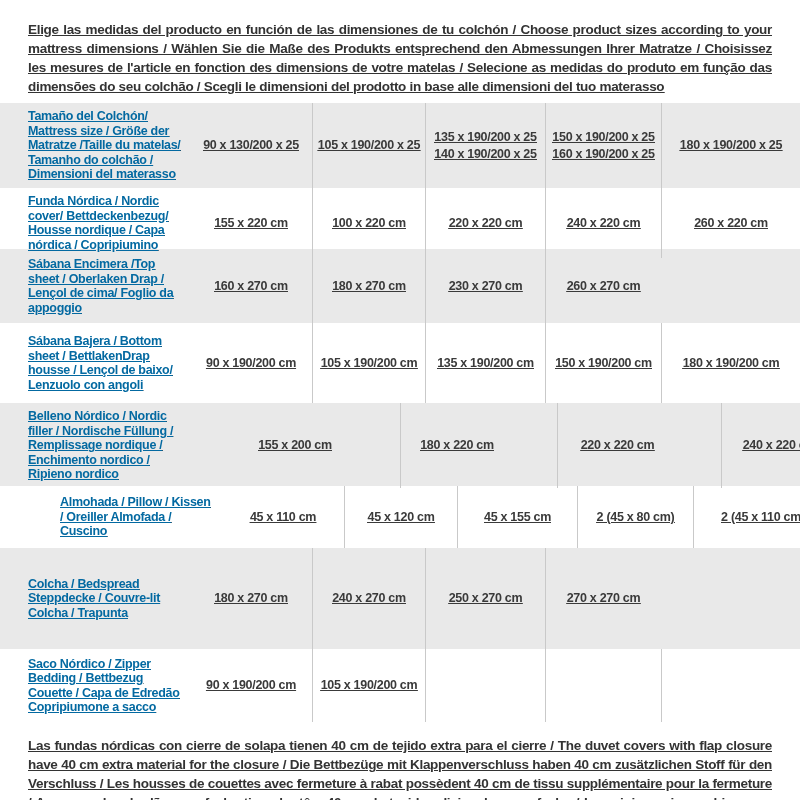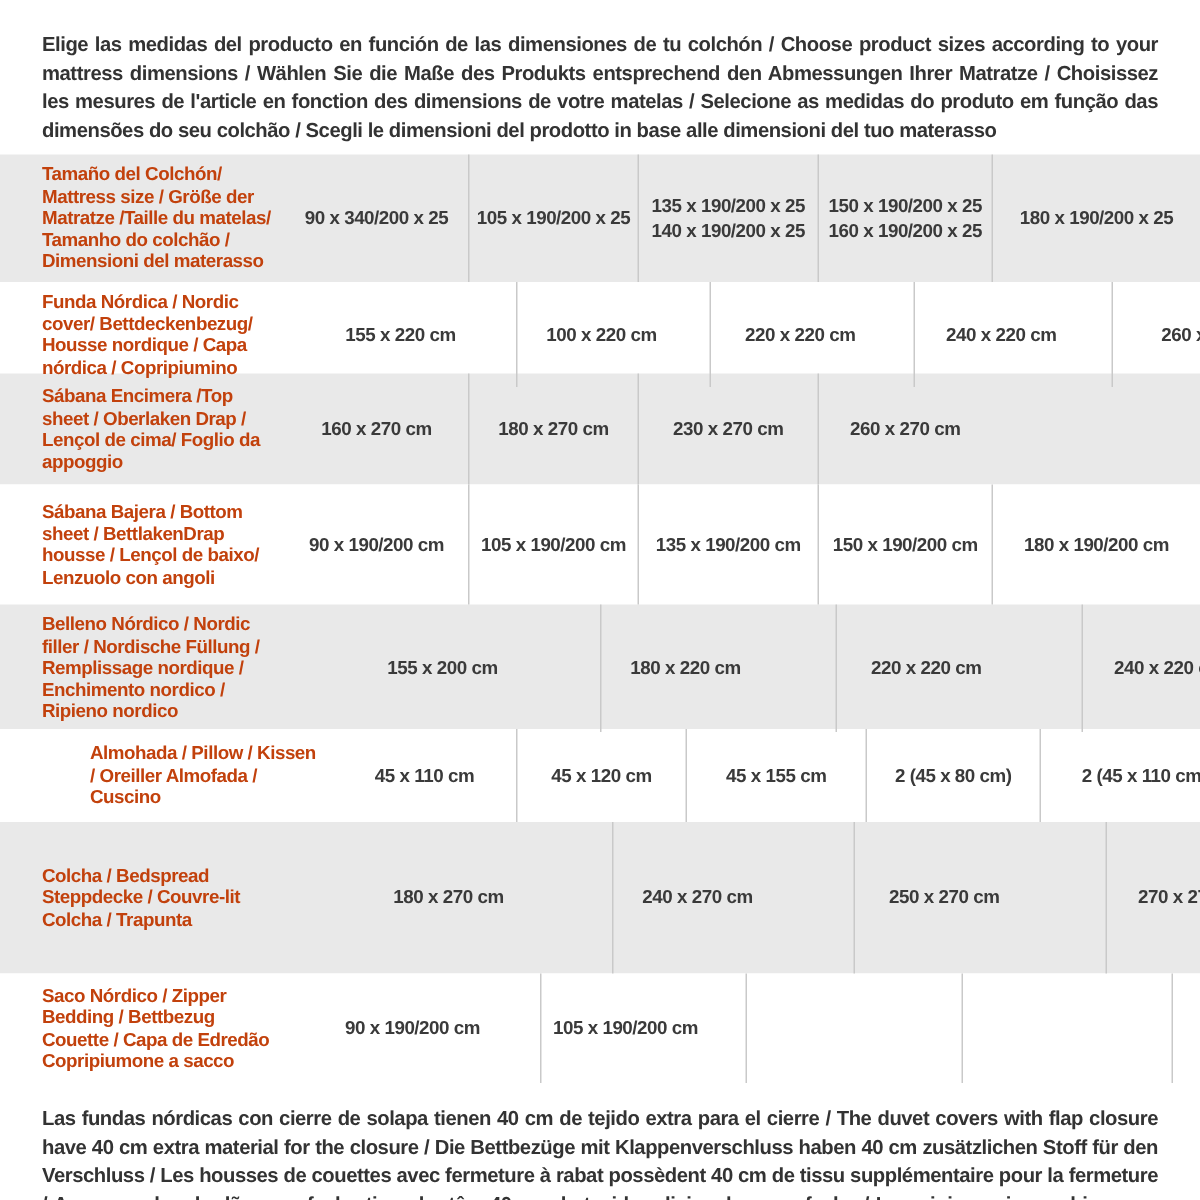--- a/index.html
+++ b/index.html
@@ -1,15 +1,15 @@
 <!DOCTYPE html>
 <html><head>
 <meta charset="utf-8">
 <style>
-  * { margin: 0; padding: 0; box-sizing: border-box; }
+  * { margin: 0; padding: 0; box-sizing: border-box; text-decoration: underline; }
   html, body { width: 800px; }
   body {
     width: 800px; height: 800px;
     background: #ffffff;
     font-family: "Liberation Sans", sans-serif;
     color: #3a3a3a;
     overflow: hidden;
   }
   .intro {
     padding: 20px 28px 0 28px;
@@ -23,36 +23,36 @@
   }
   .size-table { width: 800px; }
   .t-row {
     display: grid;
     grid-template-columns: 190px 122px 113px 120px 116px 139px;
     width: 800px;
   }
   .t-row.shaded { background: #e9e9e9; }
   .t-row.plain  { background: #ffffff; }
   .r1 { height: 85px; }
-  .r2 { height: 61px; gap: 16px; }
+  .r2 { height: 61px; }
   .r3 { height: 74px; }
   .r4 { height: 80px; }
   .r5 { height: 83px; gap: 44px; }
   .r6 { height: 62px; padding-left: 32px; }
-  .r7 { height: 101px; gap: 48px; }
-  .r8 { height: 73px; gap: 24px; }
+  .r7 { height: 101px; }
+  .r8 { height: 73px; }
   .t-label {
     display: flex;
     align-items: center;
     padding: 6px 8px 6px 28px;
     font-size: 12.5px;
     font-weight: bold;
     line-height: 14.5px;
     letter-spacing: -0.3px;
-    color: #c2410c;
+    color: #0369a1;
   }
   .t-val {
     display: flex;
     align-items: center;
     justify-content: center;
     text-align: center;
     font-size: 12.5px;
     font-weight: bold;
     letter-spacing: -0.3px;
     line-height: 17px;
@@ -73,21 +73,21 @@
 </style>
 </head>
 <body>
 
 <div class="intro">Elige las medidas del producto en función de las dimensiones de tu colchón / Choose product sizes according to your mattress dimensions / Wählen Sie die Maße des Produkts entsprechend den Abmessungen Ihrer Matratze / Choisissez les mesures de l'article en fonction des dimensions de votre matelas / Selecione as medidas do produto em função das dimensões do seu colchão / Scegli le dimensioni del prodotto in base alle dimensioni del tuo materasso</div>
 
 <div class="size-table">
 
   <div class="t-row shaded r1">
     <div class="t-label">Tamaño del Colchón/ Mattress size / Größe der Matratze /Taille du matelas/ Tamanho do colchão / Dimensioni del materasso</div>
-    <div class="t-val">90 x 340/200 x 25</div>
+    <div class="t-val">90 x 130/200 x 25</div>
     <div class="t-val bordered">105 x 190/200 x 25</div>
     <div class="t-val bordered">135 x 190/200 x 25
 140 x 190/200 x 25</div>
     <div class="t-val bordered">150 x 190/200 x 25
 160 x 190/200 x 25</div>
     <div class="t-val bordered">180 x 190/200 x 25</div>
   </div>
 
   <div class="t-row plain r2">
     <div class="t-label">Funda Nórdica /  Nordic cover/ Bettdeckenbezug/ Housse nordique  / Capa nórdica / Copripiumino</div>

